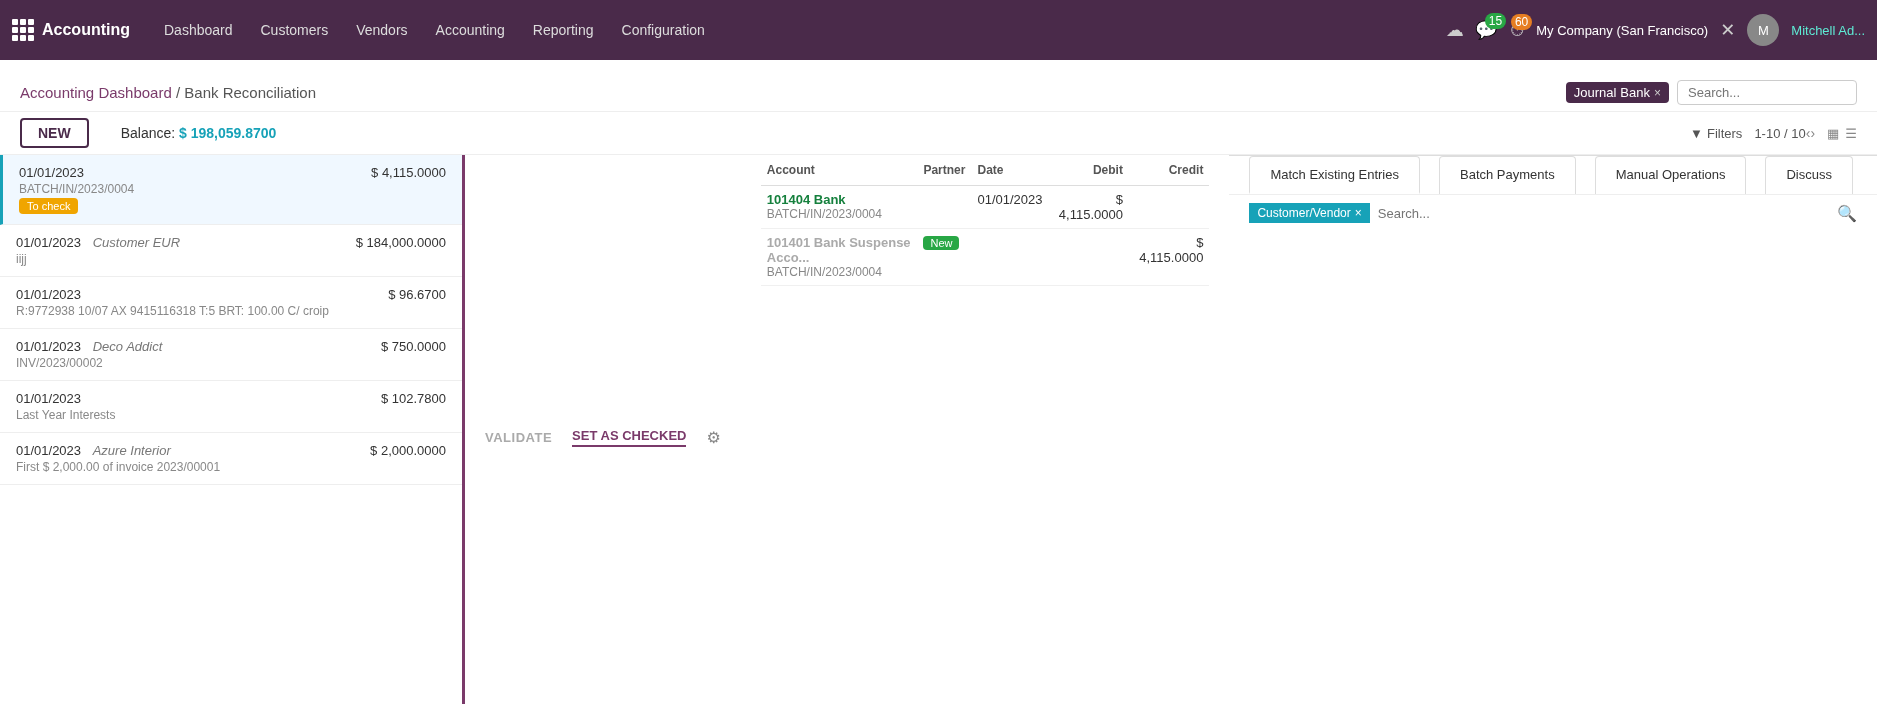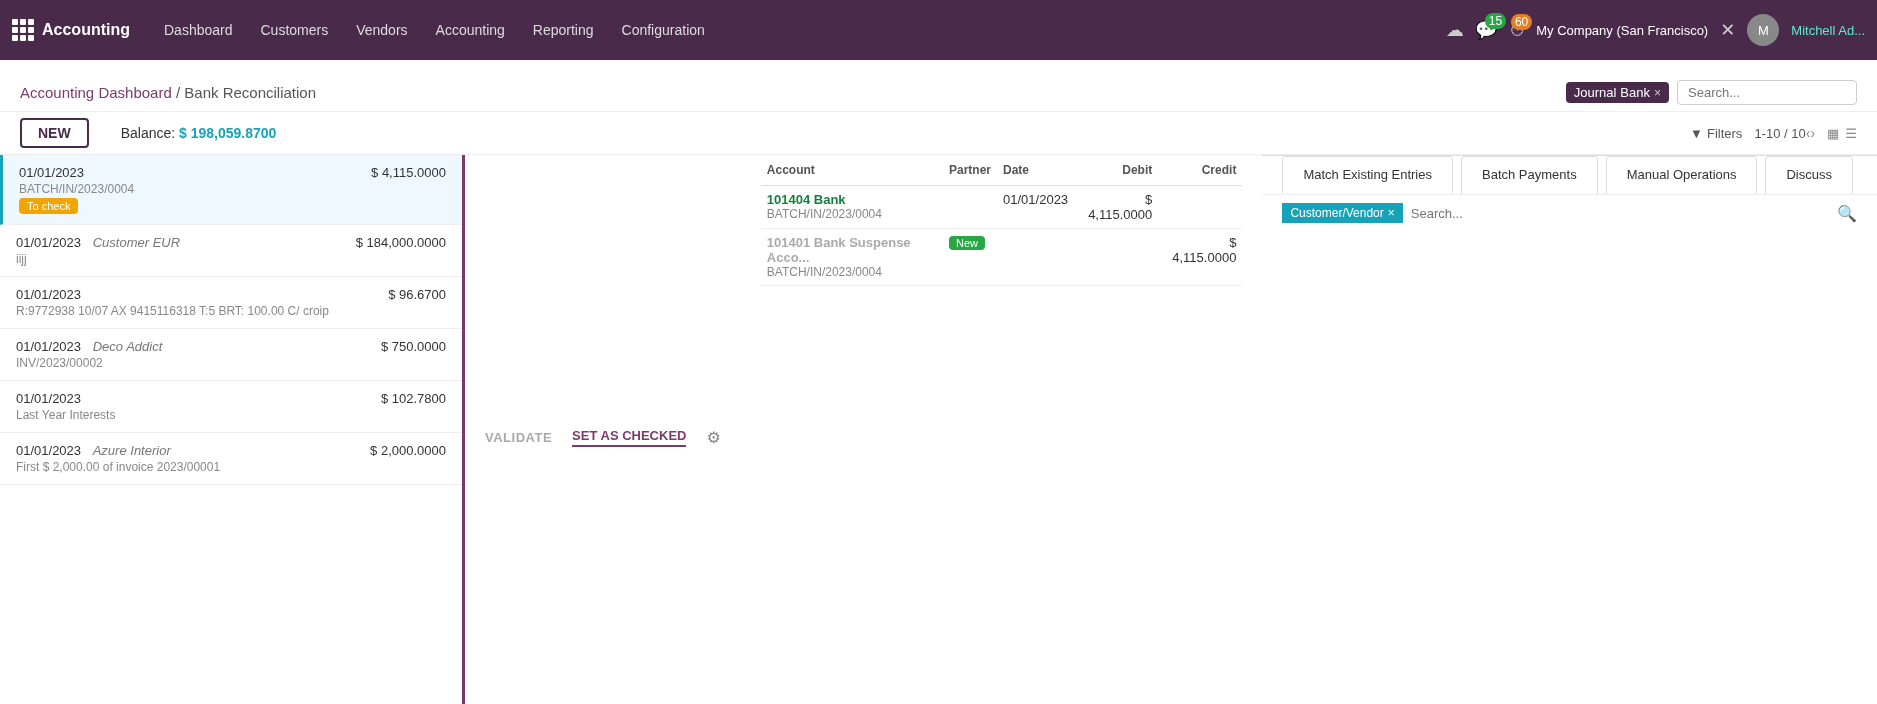--- a/index.html
+++ b/index.html
@@ -204,21 +204,21 @@
       font-size: 11px;
     }
 
     
     .bottom-tabs {
       border-top: 1px solid #ddd;
       background: #fff;
     }
     .tab-row {
       display: flex;
-      gap: 4px;
+      gap: 15px;
       padding: 0 20px;
     }
     .tab-item {
       padding: 10px 20px;
       font-size: 13px;
       cursor: pointer;
       border: 1px solid #ddd;
       border-bottom: none;
       margin-right: 4px;
       background: #fff;

